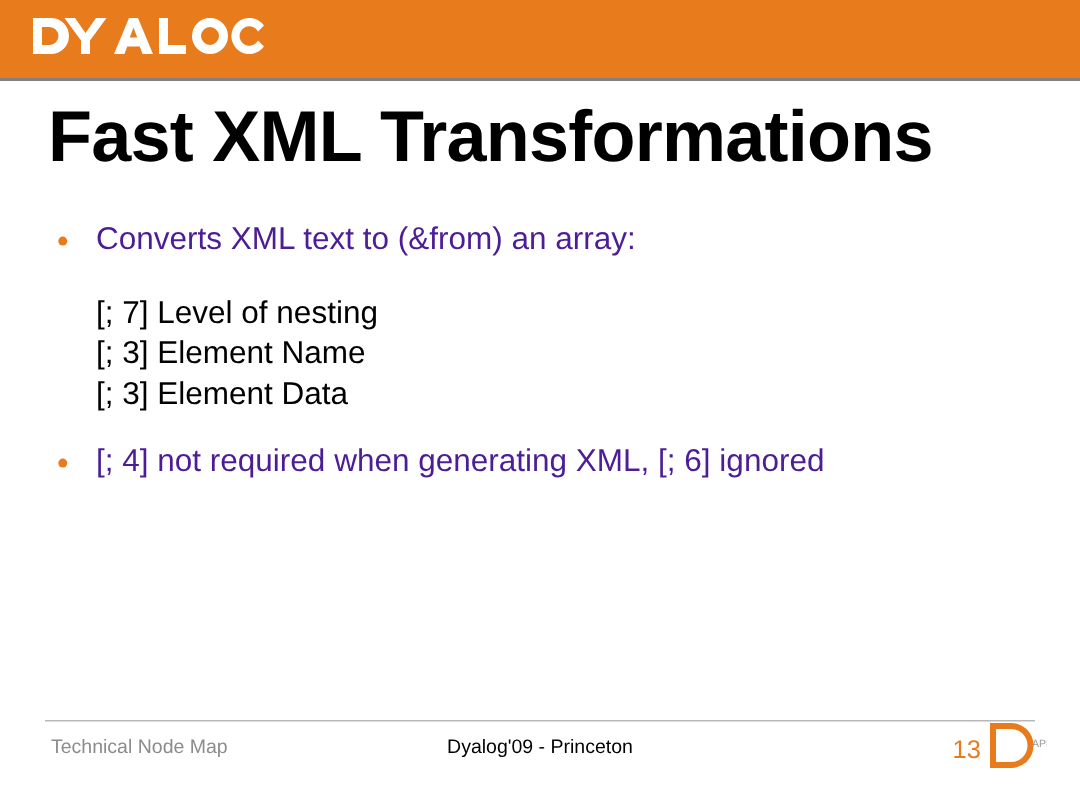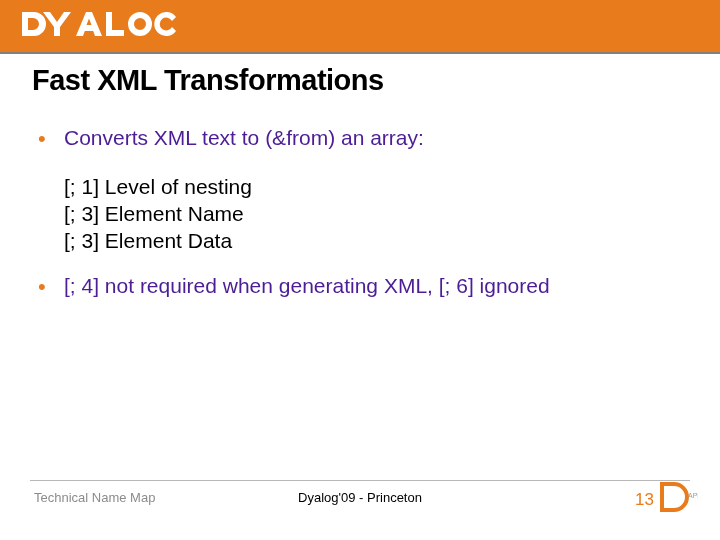--- a/index.html
+++ b/index.html
@@ -4,21 +4,21 @@
 <style>
   * { margin: 0; padding: 0; box-sizing: border-box; }
   html, body { width: 720px; height: 540px; font-family: Arial, Helvetica, sans-serif; background: #fff; }
   .slide { width: 720px; height: 540px; position: relative; background: #fff; }
 
   .topbar { width: 100%; height: 52px; background: #e87b1c; padding: 6px 0 0 18px; }
   .topbar svg { display: block; }
   .toprule { width: 100%; height: 2px; background: #808080; }
 
   .content { padding: 10px 32px 0 32px; }
-  h1.title { font-size: 29px; font-weight: bold; color: #000; letter-spacing: -0.5px; margin-bottom: 28px; }
+  h1.title { font-size: 48px; font-weight: bold; color: #000; letter-spacing: -0.5px; margin-bottom: 28px; }
 
   ul.bullets { list-style: none; }
   ul.bullets > li { position: relative; padding-left: 32px; font-size: 21px; color: #4c1d95; line-height: 1.28; margin-bottom: 22px; }
   ul.bullets > li::before { content: "•"; position: absolute; left: 6px; top: 0; color: #e87b1c; font-size: 22px; }
 
   .subblock { margin-left: 32px; font-size: 21px; line-height: 1.28; color: #000; margin-bottom: 18px; }
   .subblock div { }
 
   .footer { position: absolute; left: 0; right: 0; bottom: 20px; height: 40px; }
   .footrule { position: absolute; top: 0; left: 30px; right: 30px; height: 1px; background: #b8b8b8; }
@@ -55,35 +55,35 @@
   <div class="content">
     <h1 class="title">Fast XML Transformations</h1>
 
     <ul class="bullets">
       <li>
         <span>Converts XML text to (&amp;from) an array:</span>
       </li>
     </ul>
 
     <div class="subblock">
-      <div>[; 1] Level of nesting</div>
+      <div>[; 7] Level of nesting</div>
       <div>[; 3] Element Name</div>
       <div>[; 3] Element Data</div>
     </div>
 
     <ul class="bullets">
       <li>
         <span>[; 4] not required when generating XML, [; 6] ignored</span>
       </li>
     </ul>
   </div>
 
   <div class="footer">
     <div class="footrule"></div>
-    <div class="foot-left">Technical Name Map</div>
+    <div class="foot-left">Technical Node Map</div>
     <div class="foot-center">Dyalog'09 - Princeton</div>
     <div class="foot-num">13</div>
     <div class="foot-logo">
       <svg width="38" height="30" viewBox="0 0 38 30">
         <path d="M2 2 h12 a13 13 0 0 1 0 26 h-12 z" fill="none" stroke="#e87b1c" stroke-width="4"></path>
         <text x="28" y="16" font-size="7" fill="#9a9a9a" font-family="Arial">APL</text>
       </svg>
     </div>
   </div>
 

